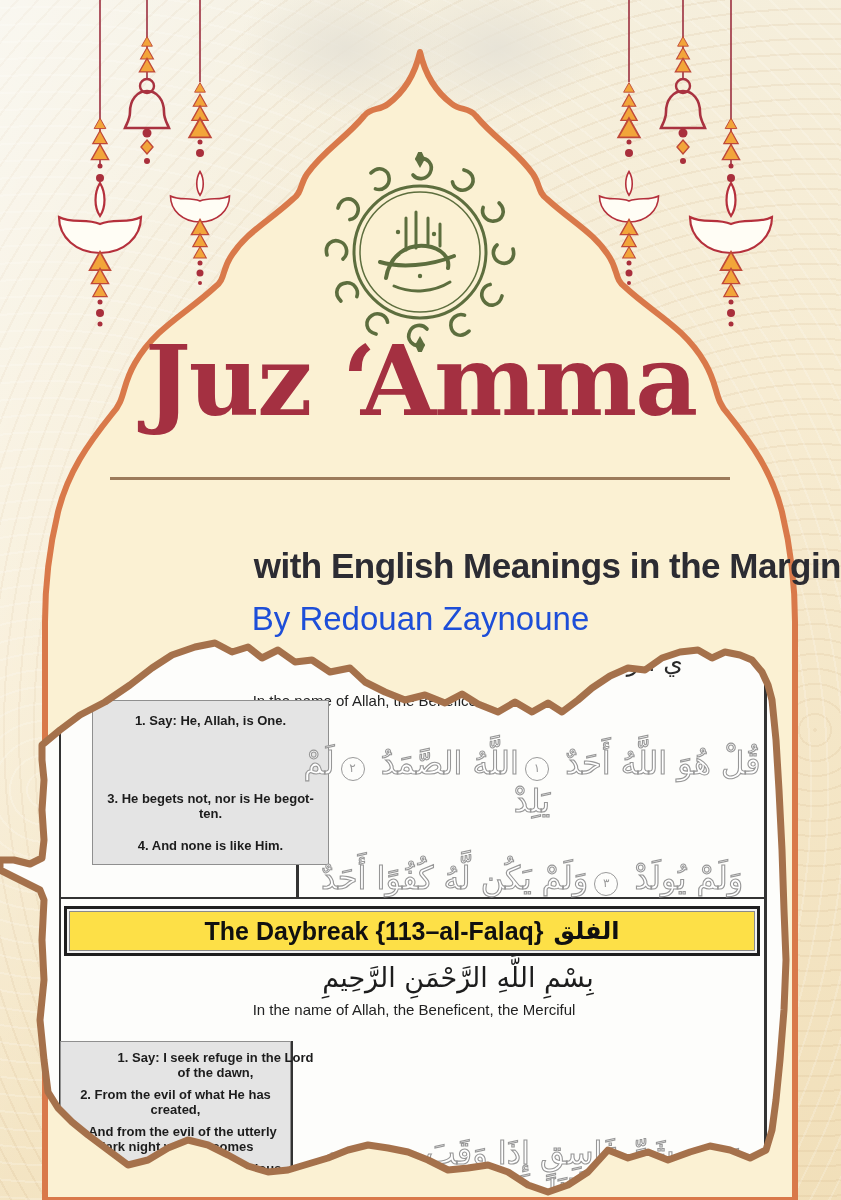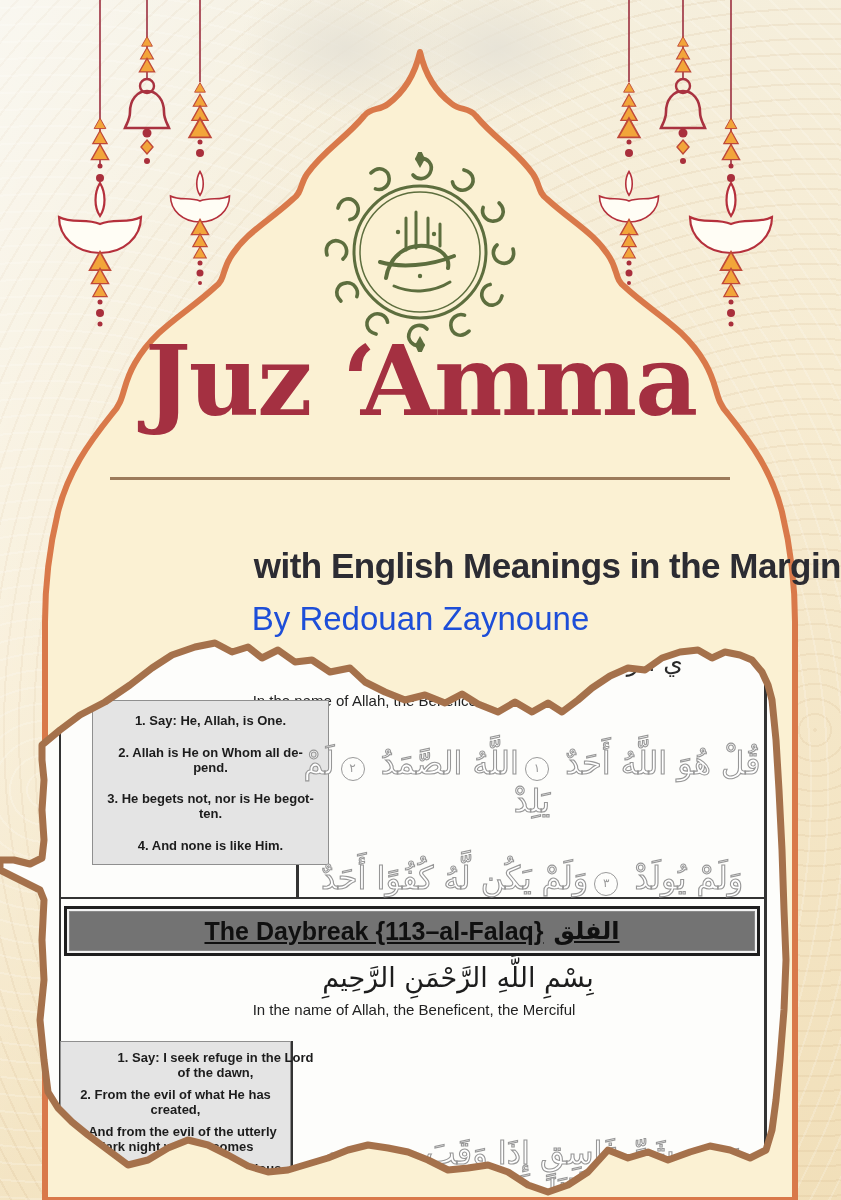--- a/index.html
+++ b/index.html
@@ -33,24 +33,24 @@
   .mean{position:absolute;width:100%;text-align:center;font-weight:700;font-size:13px;
         line-height:15px;color:#1c1c1c;white-space:pre-line;}
   .en-line{position:absolute;left:60px;width:708px;text-align:center;font-size:15px;color:#222;}
   .ar{font-family:"DejaVu Sans",sans-serif;}
   .ar-line{position:absolute;left:300px;width:464px;text-align:center;font-size:32px;}
   .trace{color:#b5b5b5;-webkit-text-fill-color:#fff;-webkit-text-stroke:1.1px #979797;}
   .ar-black{color:#1d1d1d;margin-left:44px;}
   .ayah{display:inline-block;width:22px;height:22px;line-height:20px;border:1.5px solid #9a9a9a;
         border-radius:50%;font-size:12px;text-align:center;margin:0 6px;vertical-align:2px;
         color:#9a9a9a;-webkit-text-fill-color:#9a9a9a;-webkit-text-stroke:0;}
-  .surah-header{position:absolute;left:64px;top:906px;width:690px;height:44px;background:#737373;
+  .surah-header{position:absolute;left:64px;top:906px;width:690px;height:44px;background:#fde047;
         border:3px solid #1e1e1e;box-shadow:inset 0 0 0 2px #f2f2f2, inset 0 0 0 3px #8a8a8a;
         display:flex;align-items:center;justify-content:center;gap:10px;
-        font-weight:700;font-size:25px;color:#101010;text-decoration:underline;}
+        font-weight:700;font-size:25px;color:#101010;}
   .surah-header .ar{font-size:24px;font-weight:700;}
   .frag{position:absolute;left:555px;top:648px;width:160px;font-size:25px;color:#2a2a2a;text-align:center;}
 </style>
 </head>
 <body>
 
 <div class="canvas">
 
   <div class="bg"></div>
 
@@ -215,22 +215,20 @@
     <div class="pline" style="left:764px;top:640px;width:3px;height:560px;"></div>
     <div class="pline" style="left:60px;top:897px;width:707px;height:2px;"></div>
     <div class="pline" style="left:296px;top:733px;width:3px;height:164px;"></div>
     <div class="pline" style="left:290px;top:1041px;width:3px;height:159px;"></div>
 
     <div class="frag ar" dir="rtl">ي الرَّحِيمِ</div>
     <div class="en-line" style="top:692px;">In the name of Allah, the Beneficent, the Merciful</div>
 
     <div class="graybox" style="left:60px;top:700px;width:235px;height:163px;margin-left:32px;">
       <div class="mean" style="top:12px;">1. Say: He, Allah, is One.</div>
-      <div class="mean" style="top:44px;">2. Allah is He on Whom all de-
-pend.</div>
       <div class="mean" style="top:90px;">3. He begets not, nor is He begot-
 ten.</div>
       <div class="mean" style="top:137px;">4. And none is like Him.</div>
     </div>
 
     <div class="ar-line ar trace" dir="rtl" style="top:744px;"><span>قُلْ هُوَ اللَّهُ أَحَدٌ </span><span class="ayah">١</span><span>اللَّهُ الصَّمَدُ </span><span class="ayah">٢</span><span>لَمْ يَلِدْ </span></div>
     <div class="ar-line ar trace" dir="rtl" style="top:814px;margin-top:45px;"><span>وَلَمْ يُولَدْ </span><span class="ayah">٣</span><span>وَلَمْ يَكُن لَّهُ كُفُوًا أَحَدٌ </span><span class="ayah">٤</span></div>
 
     <div class="surah-header">
       <span>The Daybreak {113–al-Falaq}</span>

